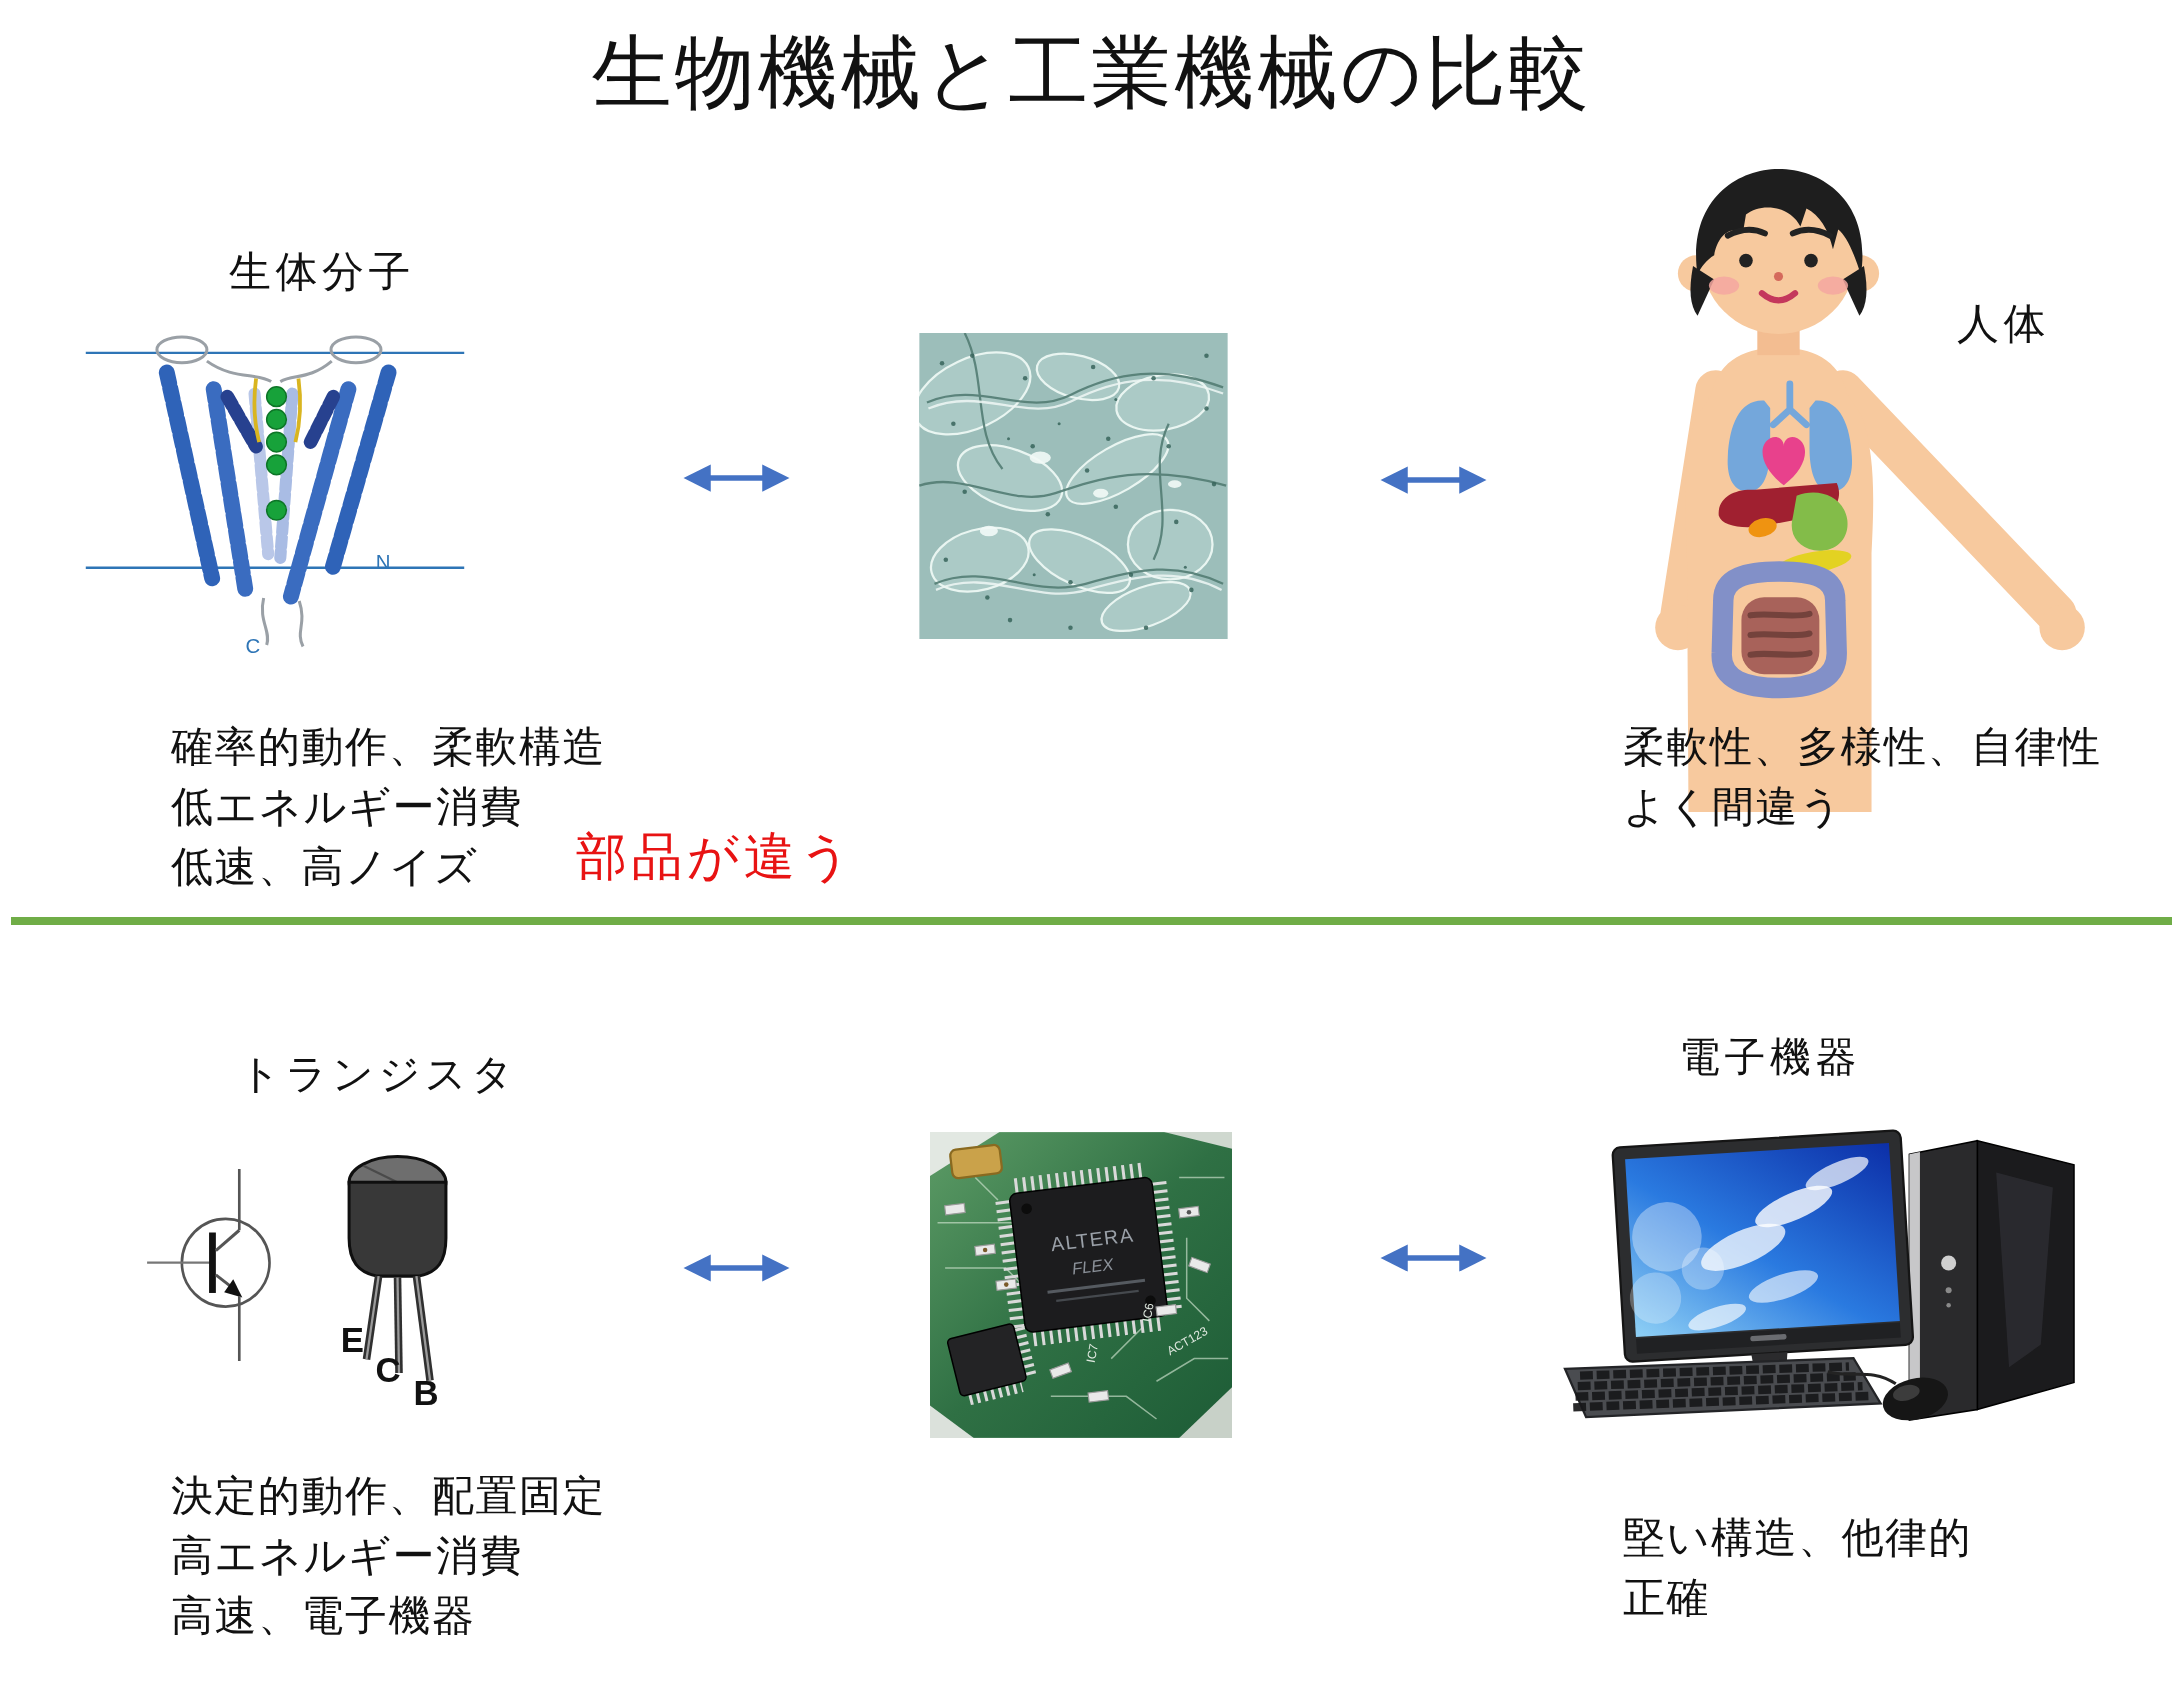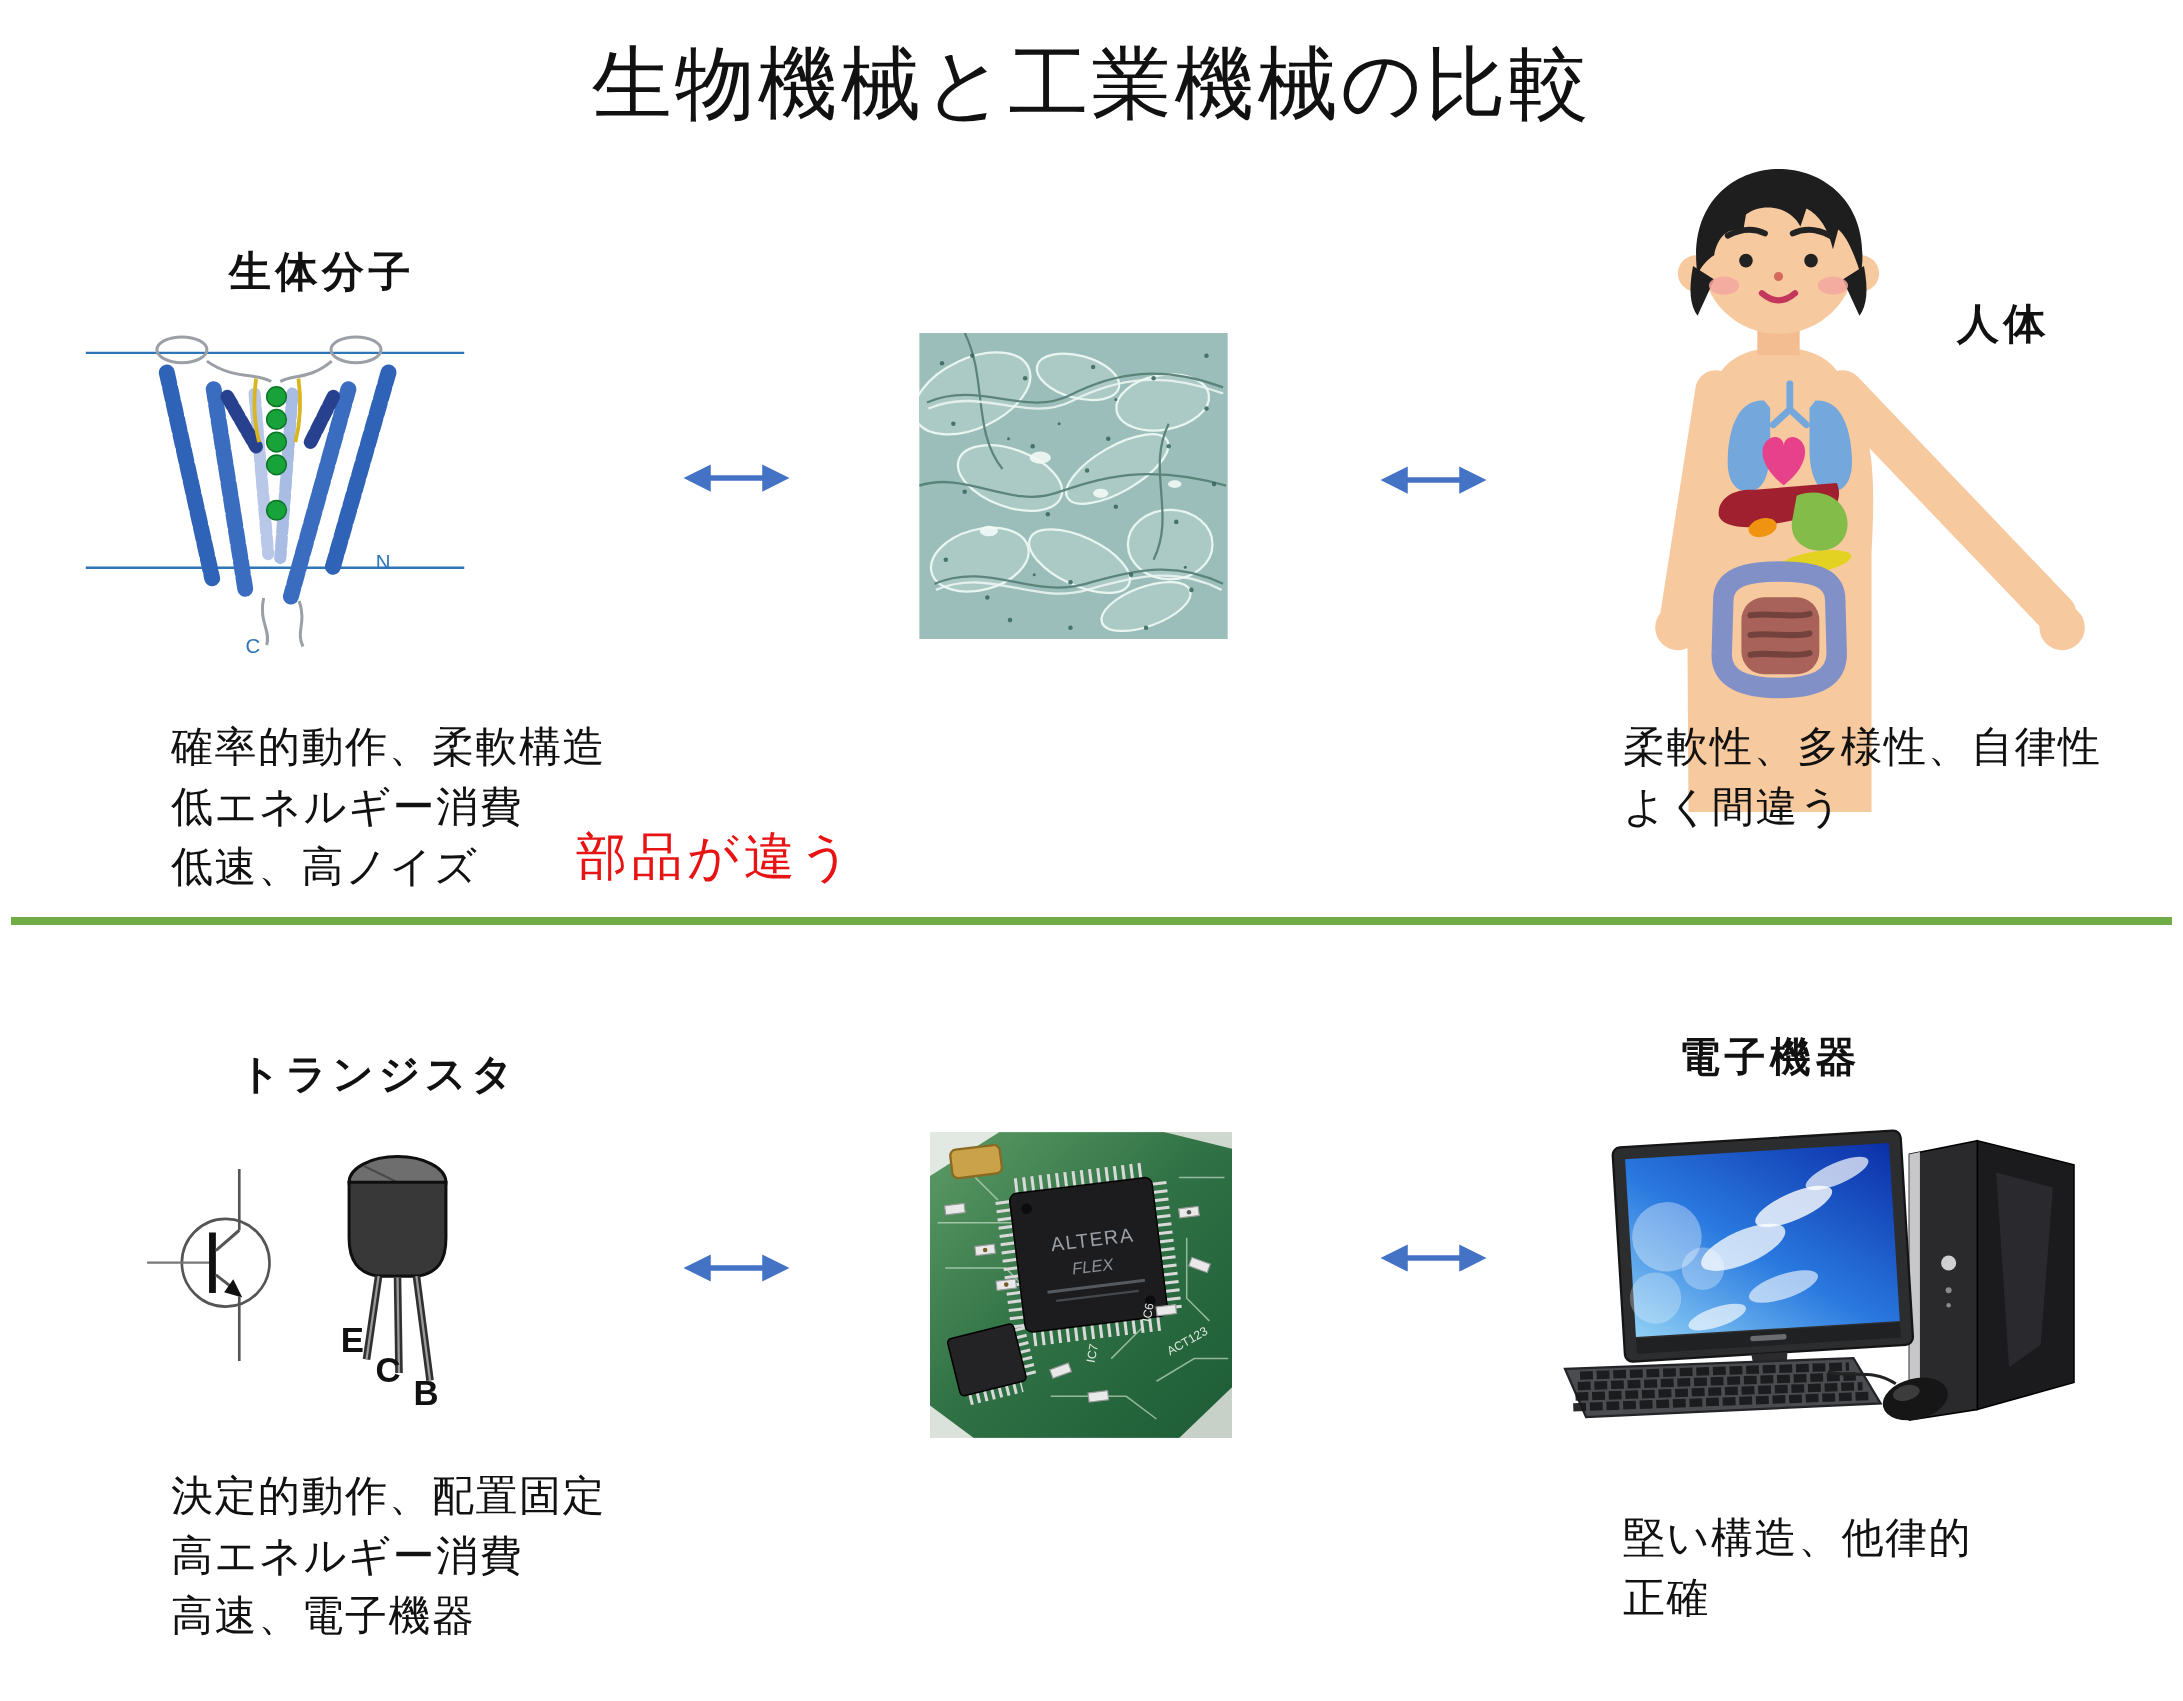--- a/index.html
+++ b/index.html
@@ -13,24 +13,24 @@
     color: #111;
   }
   .abs { position: absolute; }
 
   .title {
     left: 0; right: 0; top: 19.7px;
     text-align: center;
     font-size: 80px;
     font-weight: 400;
     letter-spacing: 3px;
-    margin: 11px;
+    margin: 0;
   }
 
-  .img-label { font-size: 42px; font-weight: 700; letter-spacing: 4.5px; white-space: nowrap; }
+  .img-label { font-size: 42px; font-weight: 400; letter-spacing: 4.5px; white-space: nowrap; }
   .lbl-molecule   { left: 229px;  top: 244px; }
   .lbl-body       { left: 1933px; top: 296px; margin-left: 24px; }
   .lbl-transistor { left: 239px;  top: 1047px; font-size: 41px; }
   .lbl-device     { left: 1679px; top: 1030px; font-size: 41px; }
 
   .notes { font-size: 42px; line-height: 60px; letter-spacing: 1.5px; white-space: nowrap; }
   .notes-molecule   { left: 171px;  top: 717px; }
   .notes-body       { left: 1623px; top: 717px; }
   .notes-transistor { left: 171px;  top: 1466px; }
   .notes-device     { left: 1623px; top: 1508px; }

